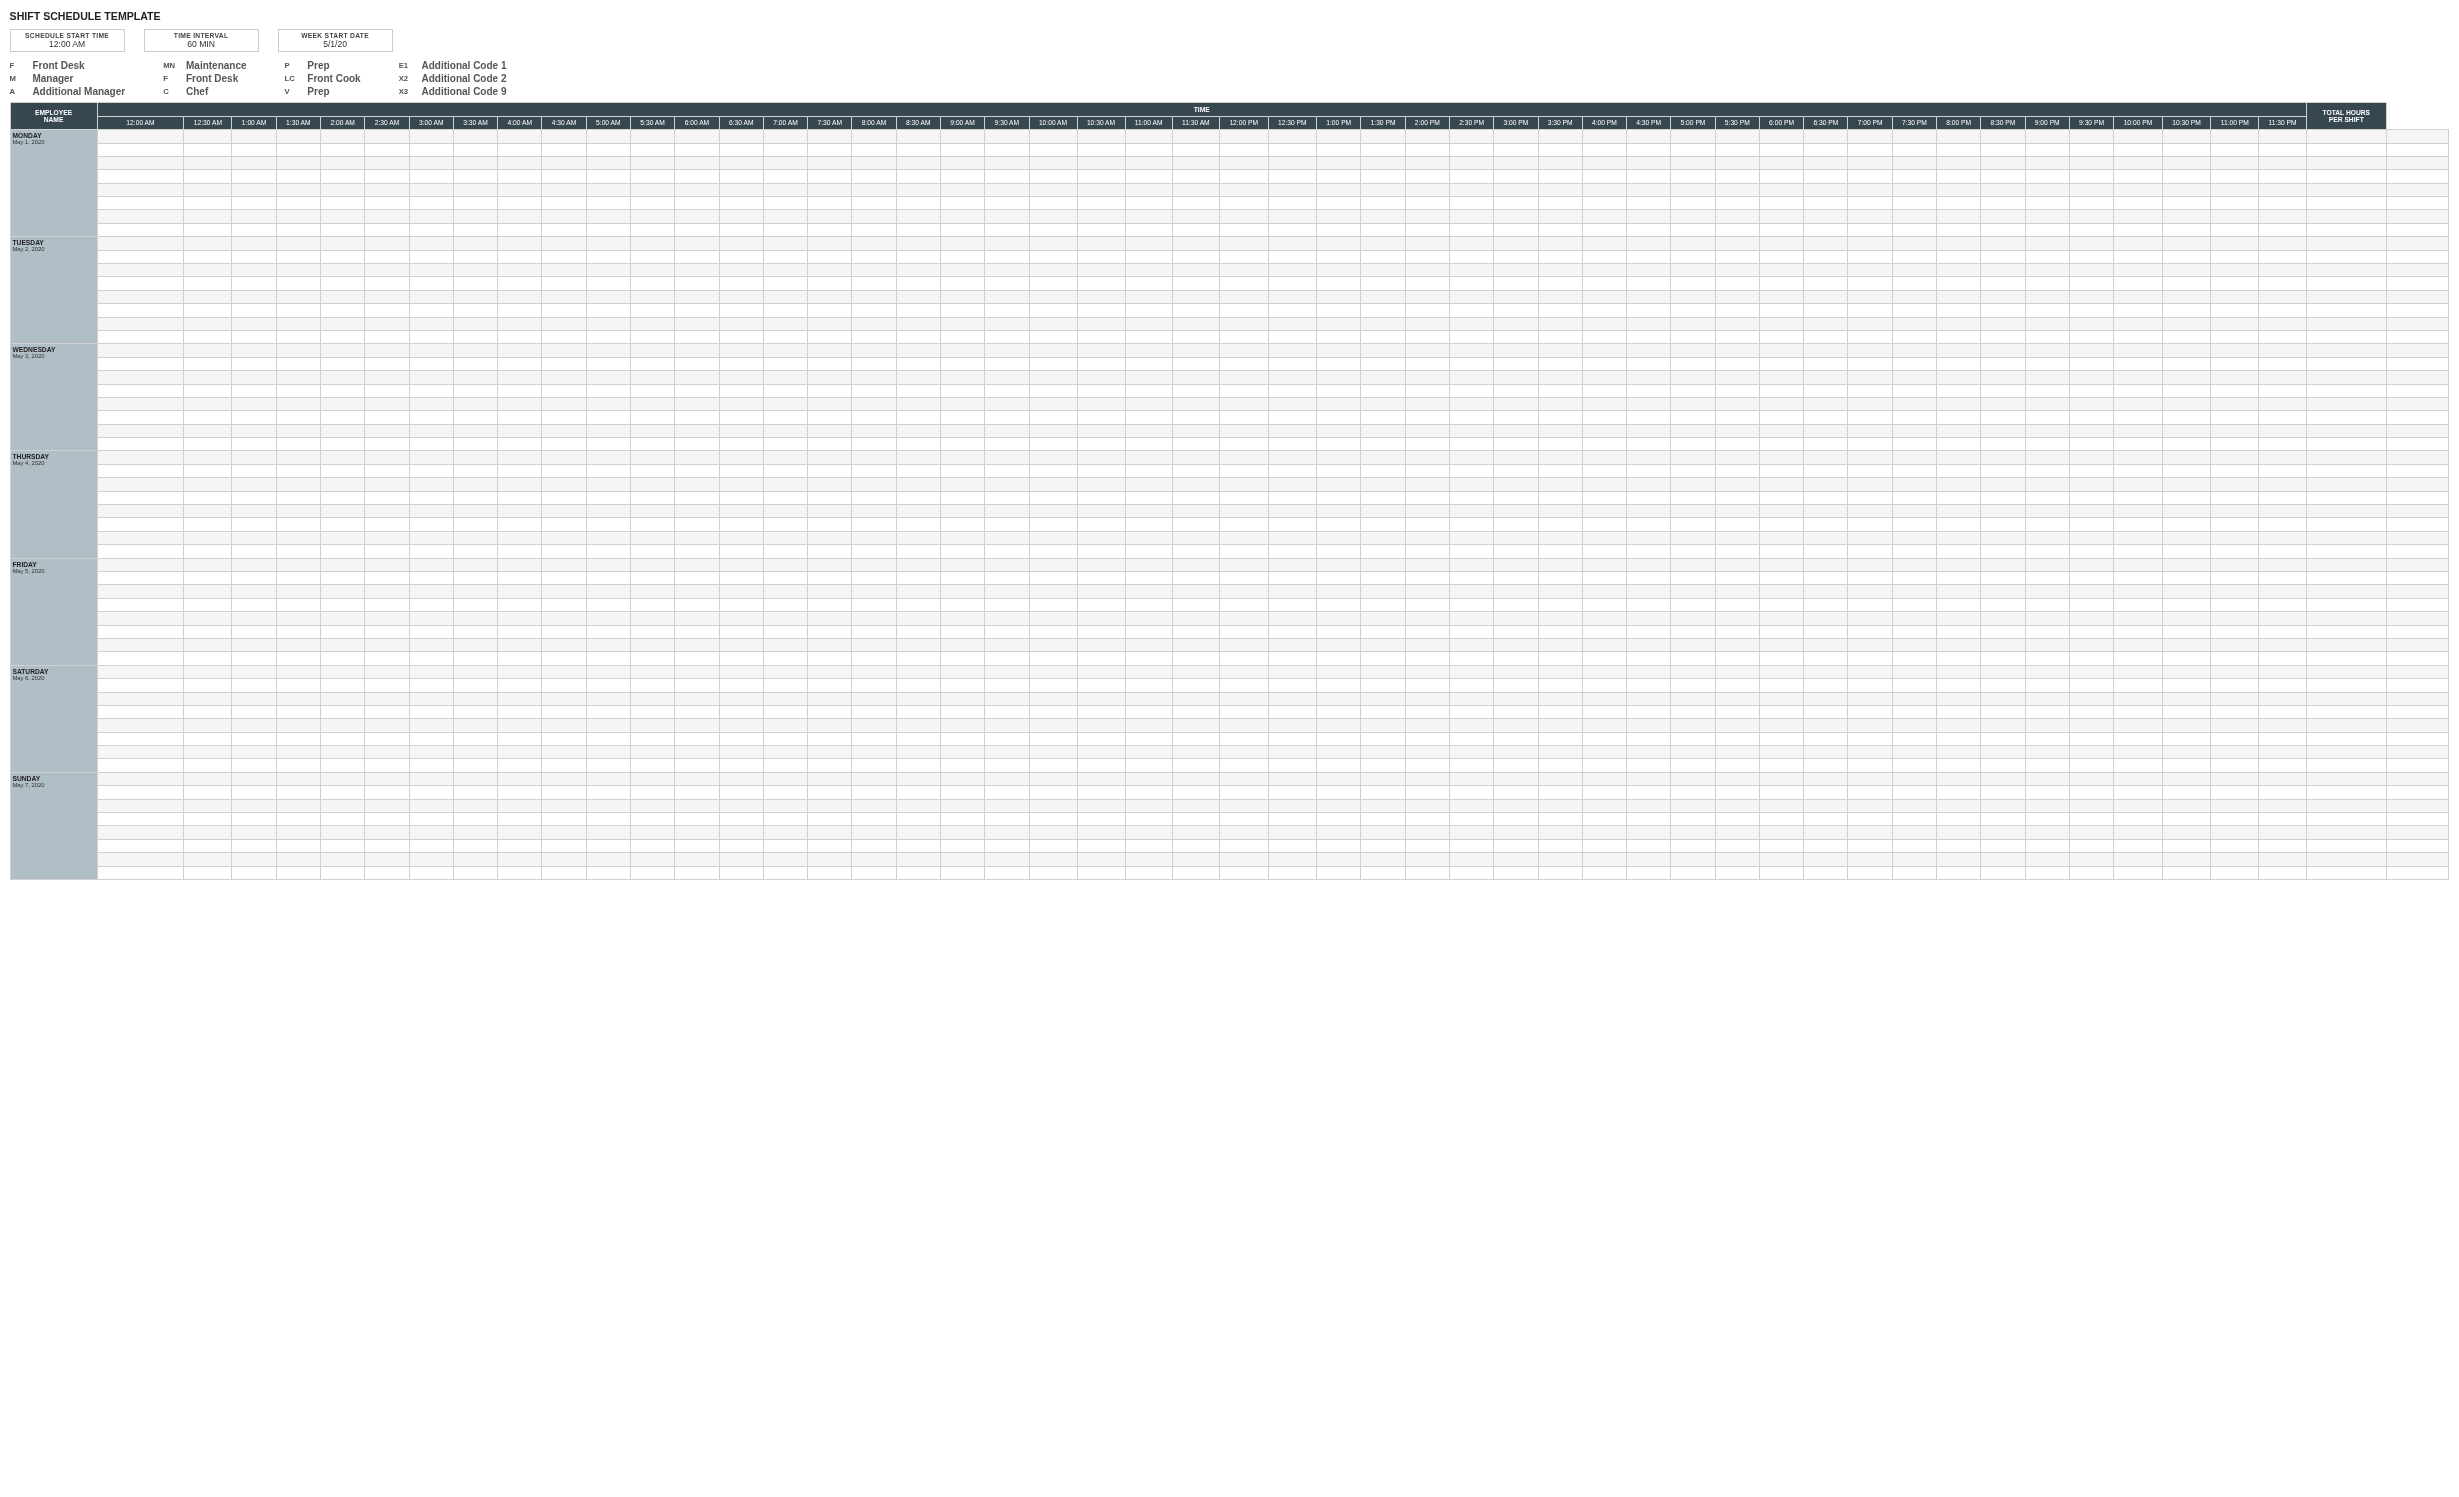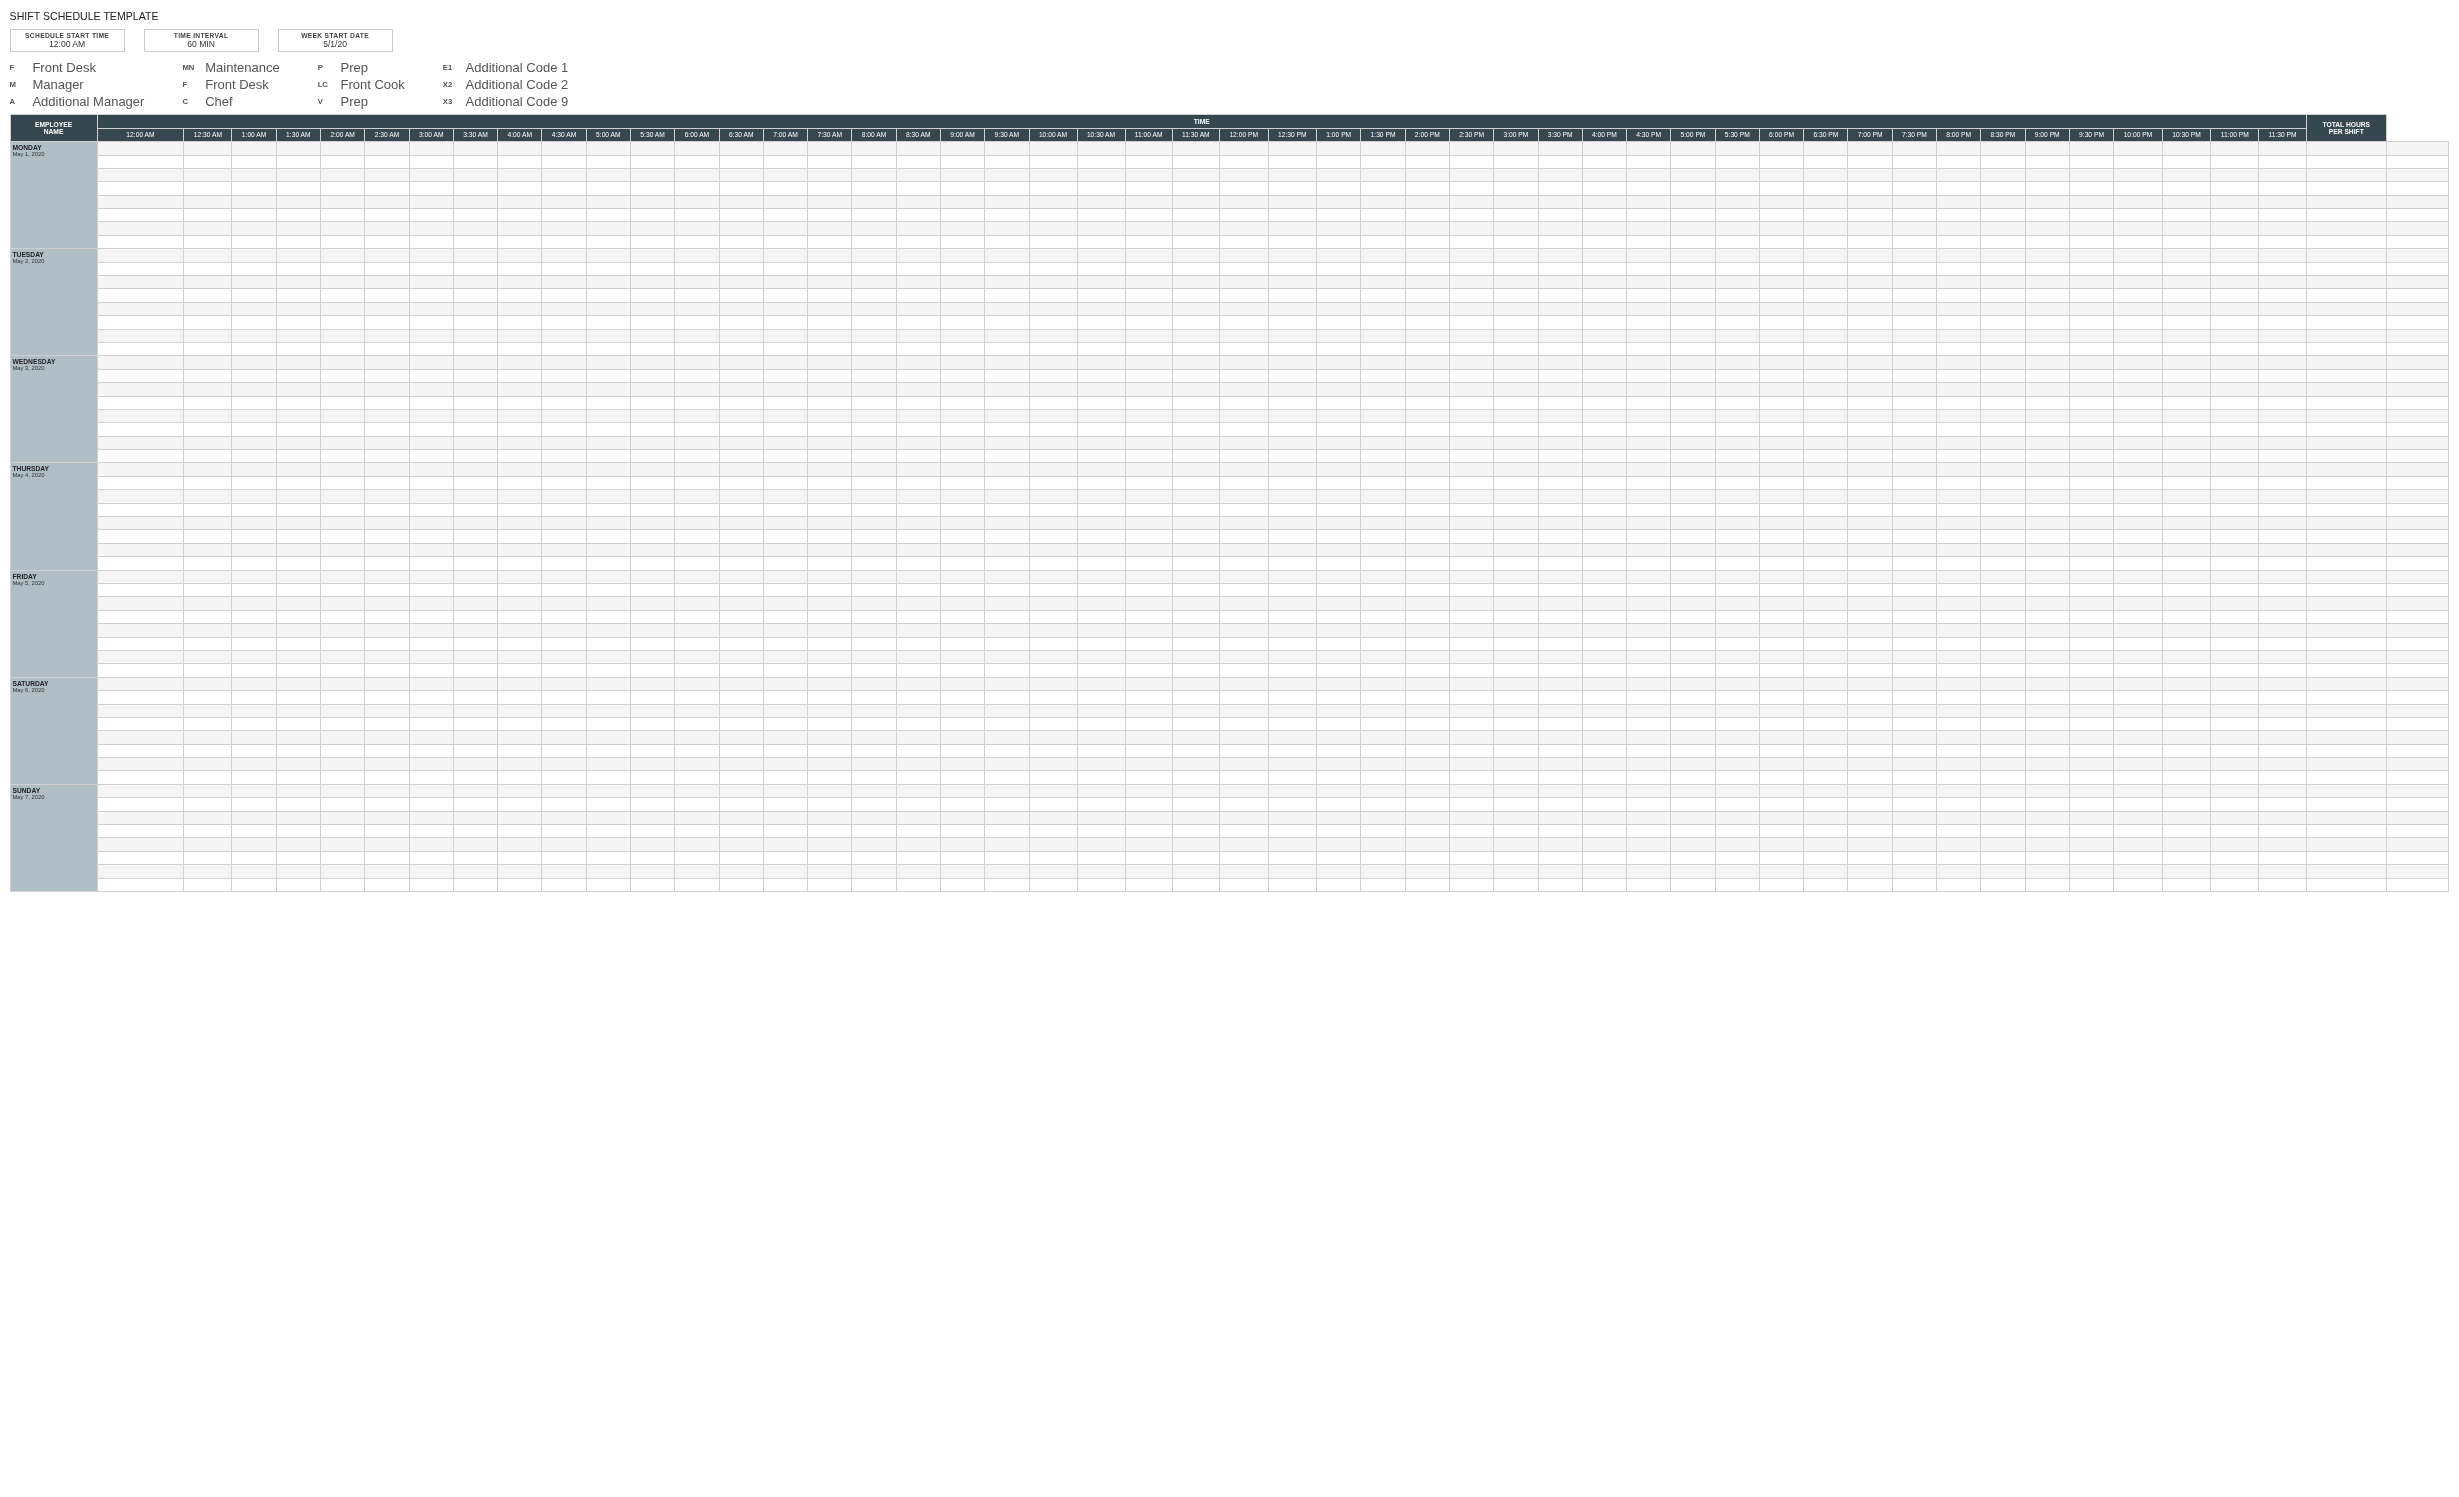--- a/index.html
+++ b/index.html
@@ -7,21 +7,21 @@
       font-family: Arial, sans-serif;
       font-size: 8.6px;
       background: #fff;
       color: #333;
       padding: 9.6px;
       overflow-x: auto;
     }
 
     .page-title {
       font-size: 10.6px;
-      font-weight: normal;
+      font-weight: bold;
       margin-bottom: 7.7px;
       color: #222;
     }
 
     .top-controls {
       display: flex;
       gap: 19px;
       margin-bottom: 7.7px;
       align-items: flex-start;
     }
@@ -69,22 +69,23 @@
     }
 
     .legend-code {
       font-size: 7.7px;
       font-weight: bold;
       color: #555;
       min-width: 19px;
     }
 
     .legend-desc {
-      font-size: 13px;
+      font-size: 10px;
       color: #555;
+      font-weight: bold;
     }
 
     .schedule-table-wrapper {
       overflow-x: auto;
       width: 100%;
     }
 
     table.schedule {
       border-collapse: collapse;
       width: max-content;

